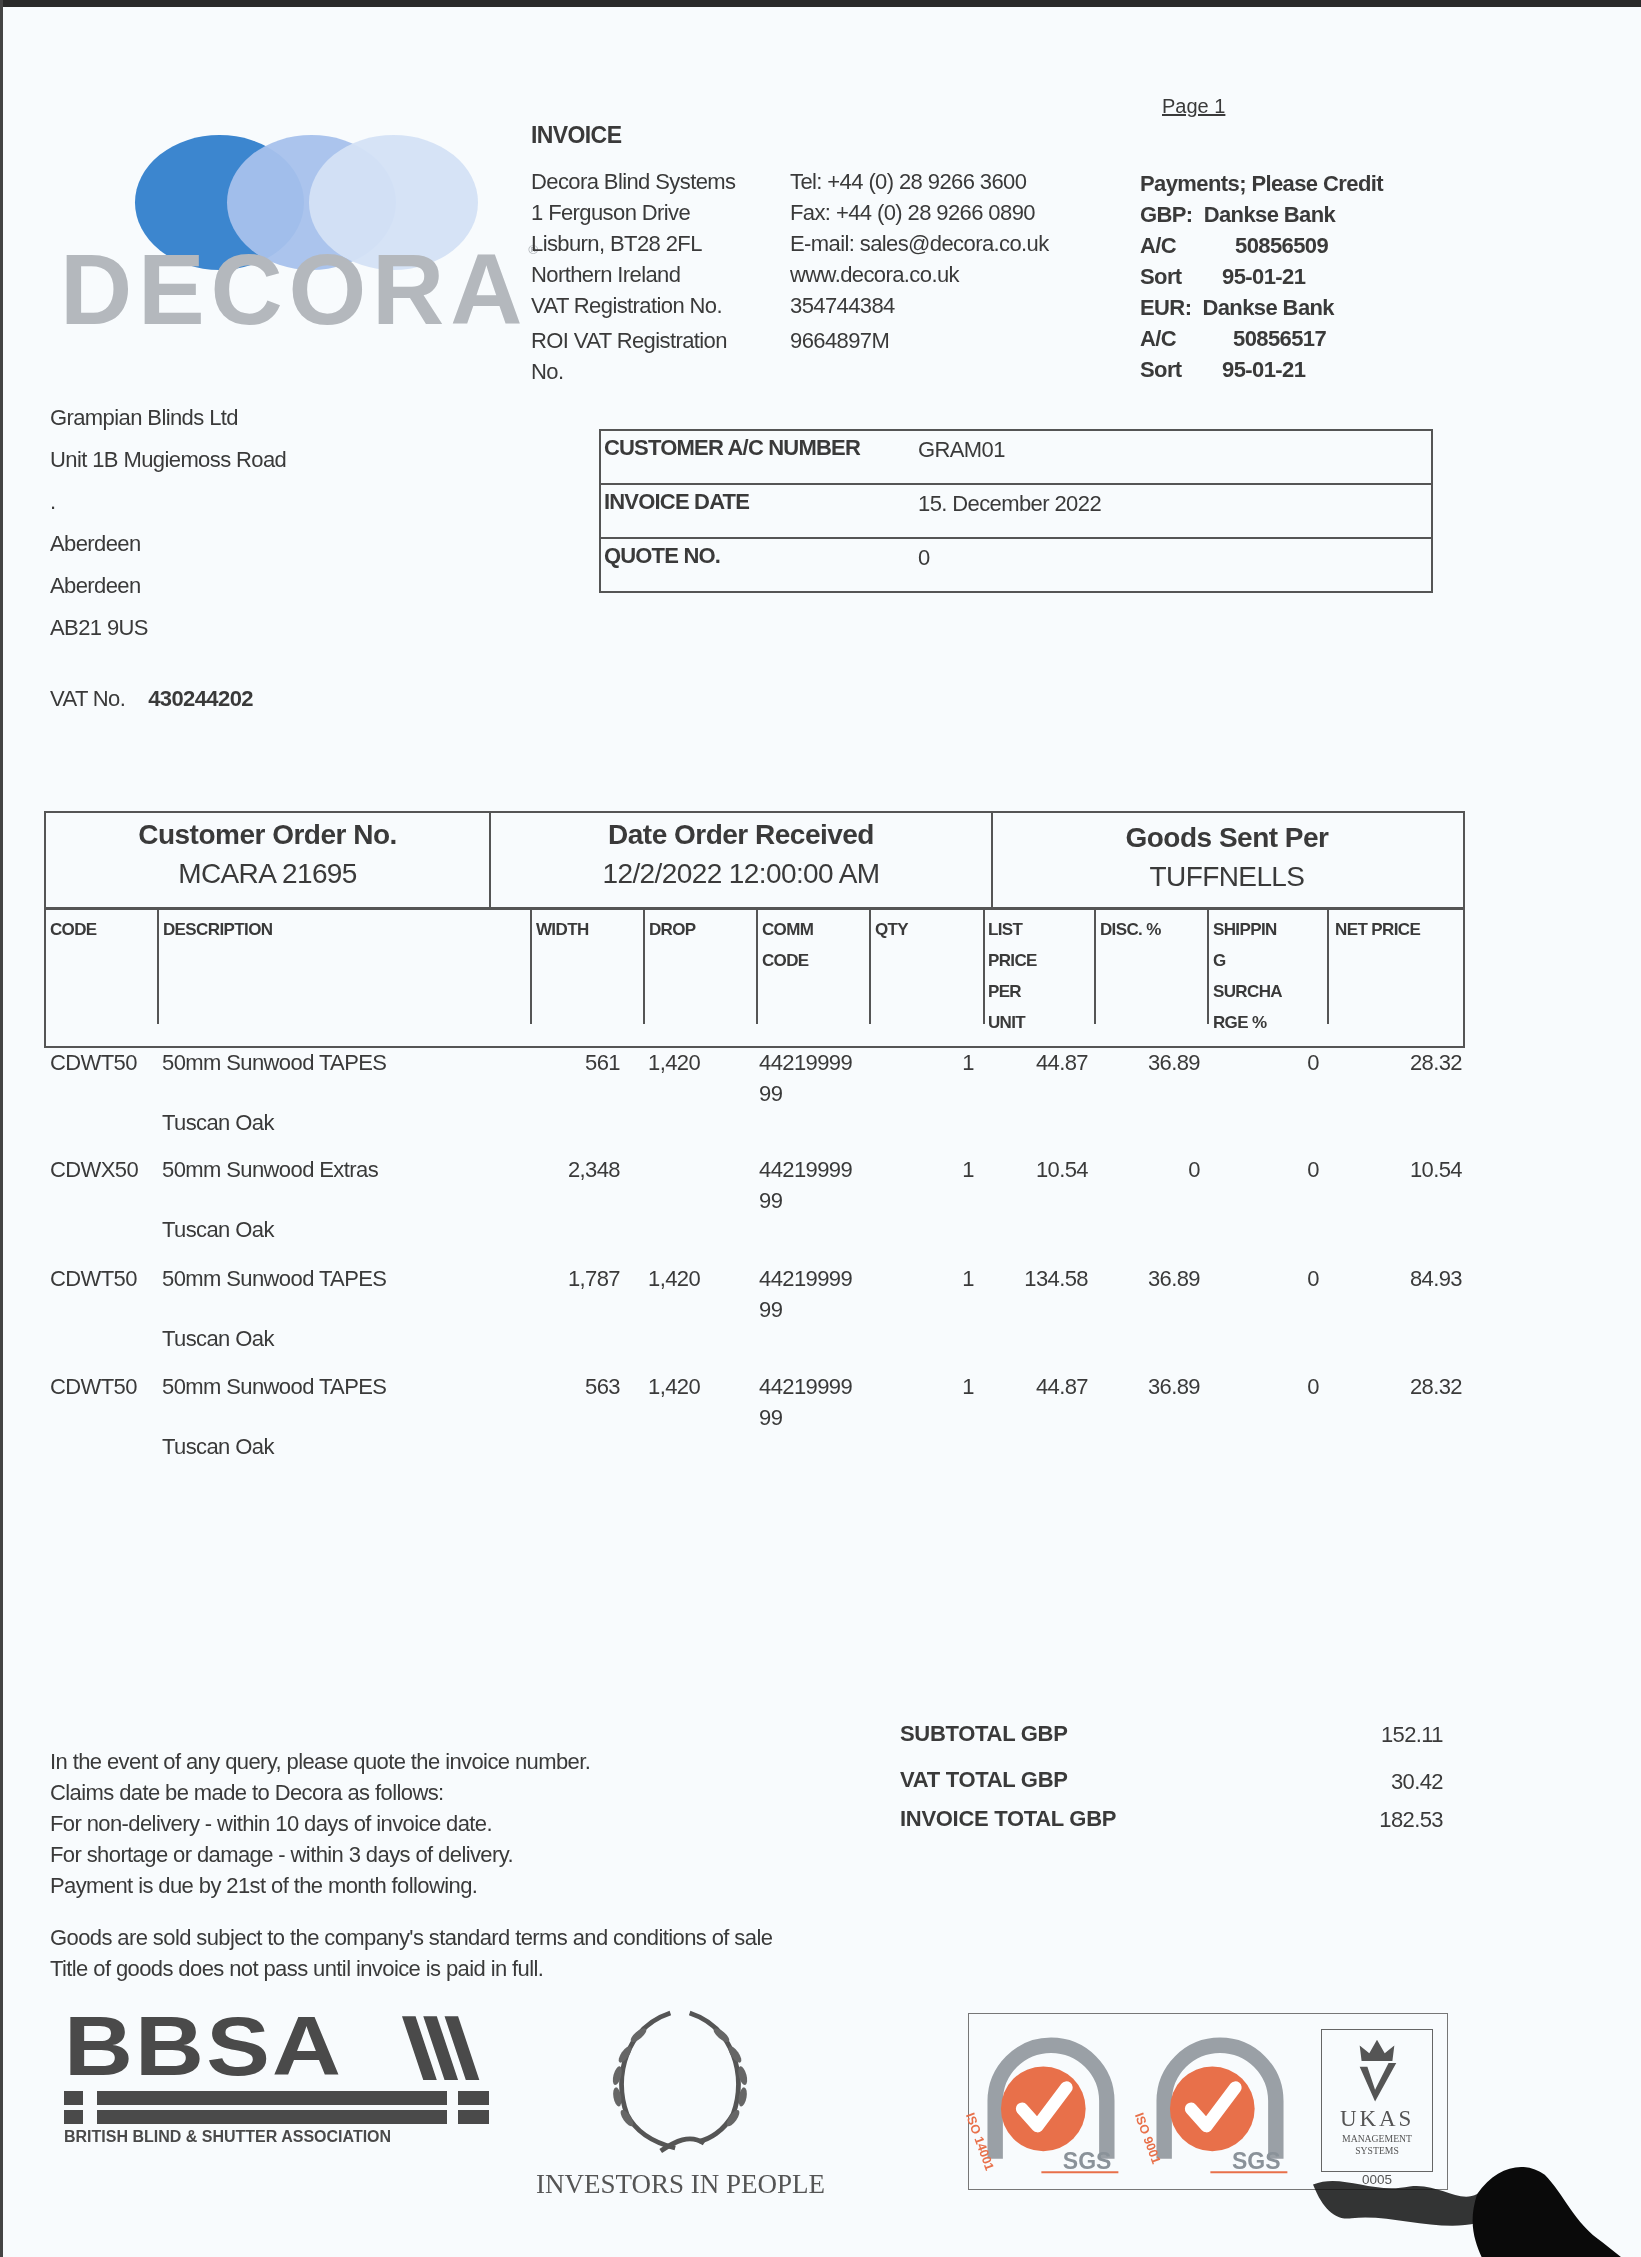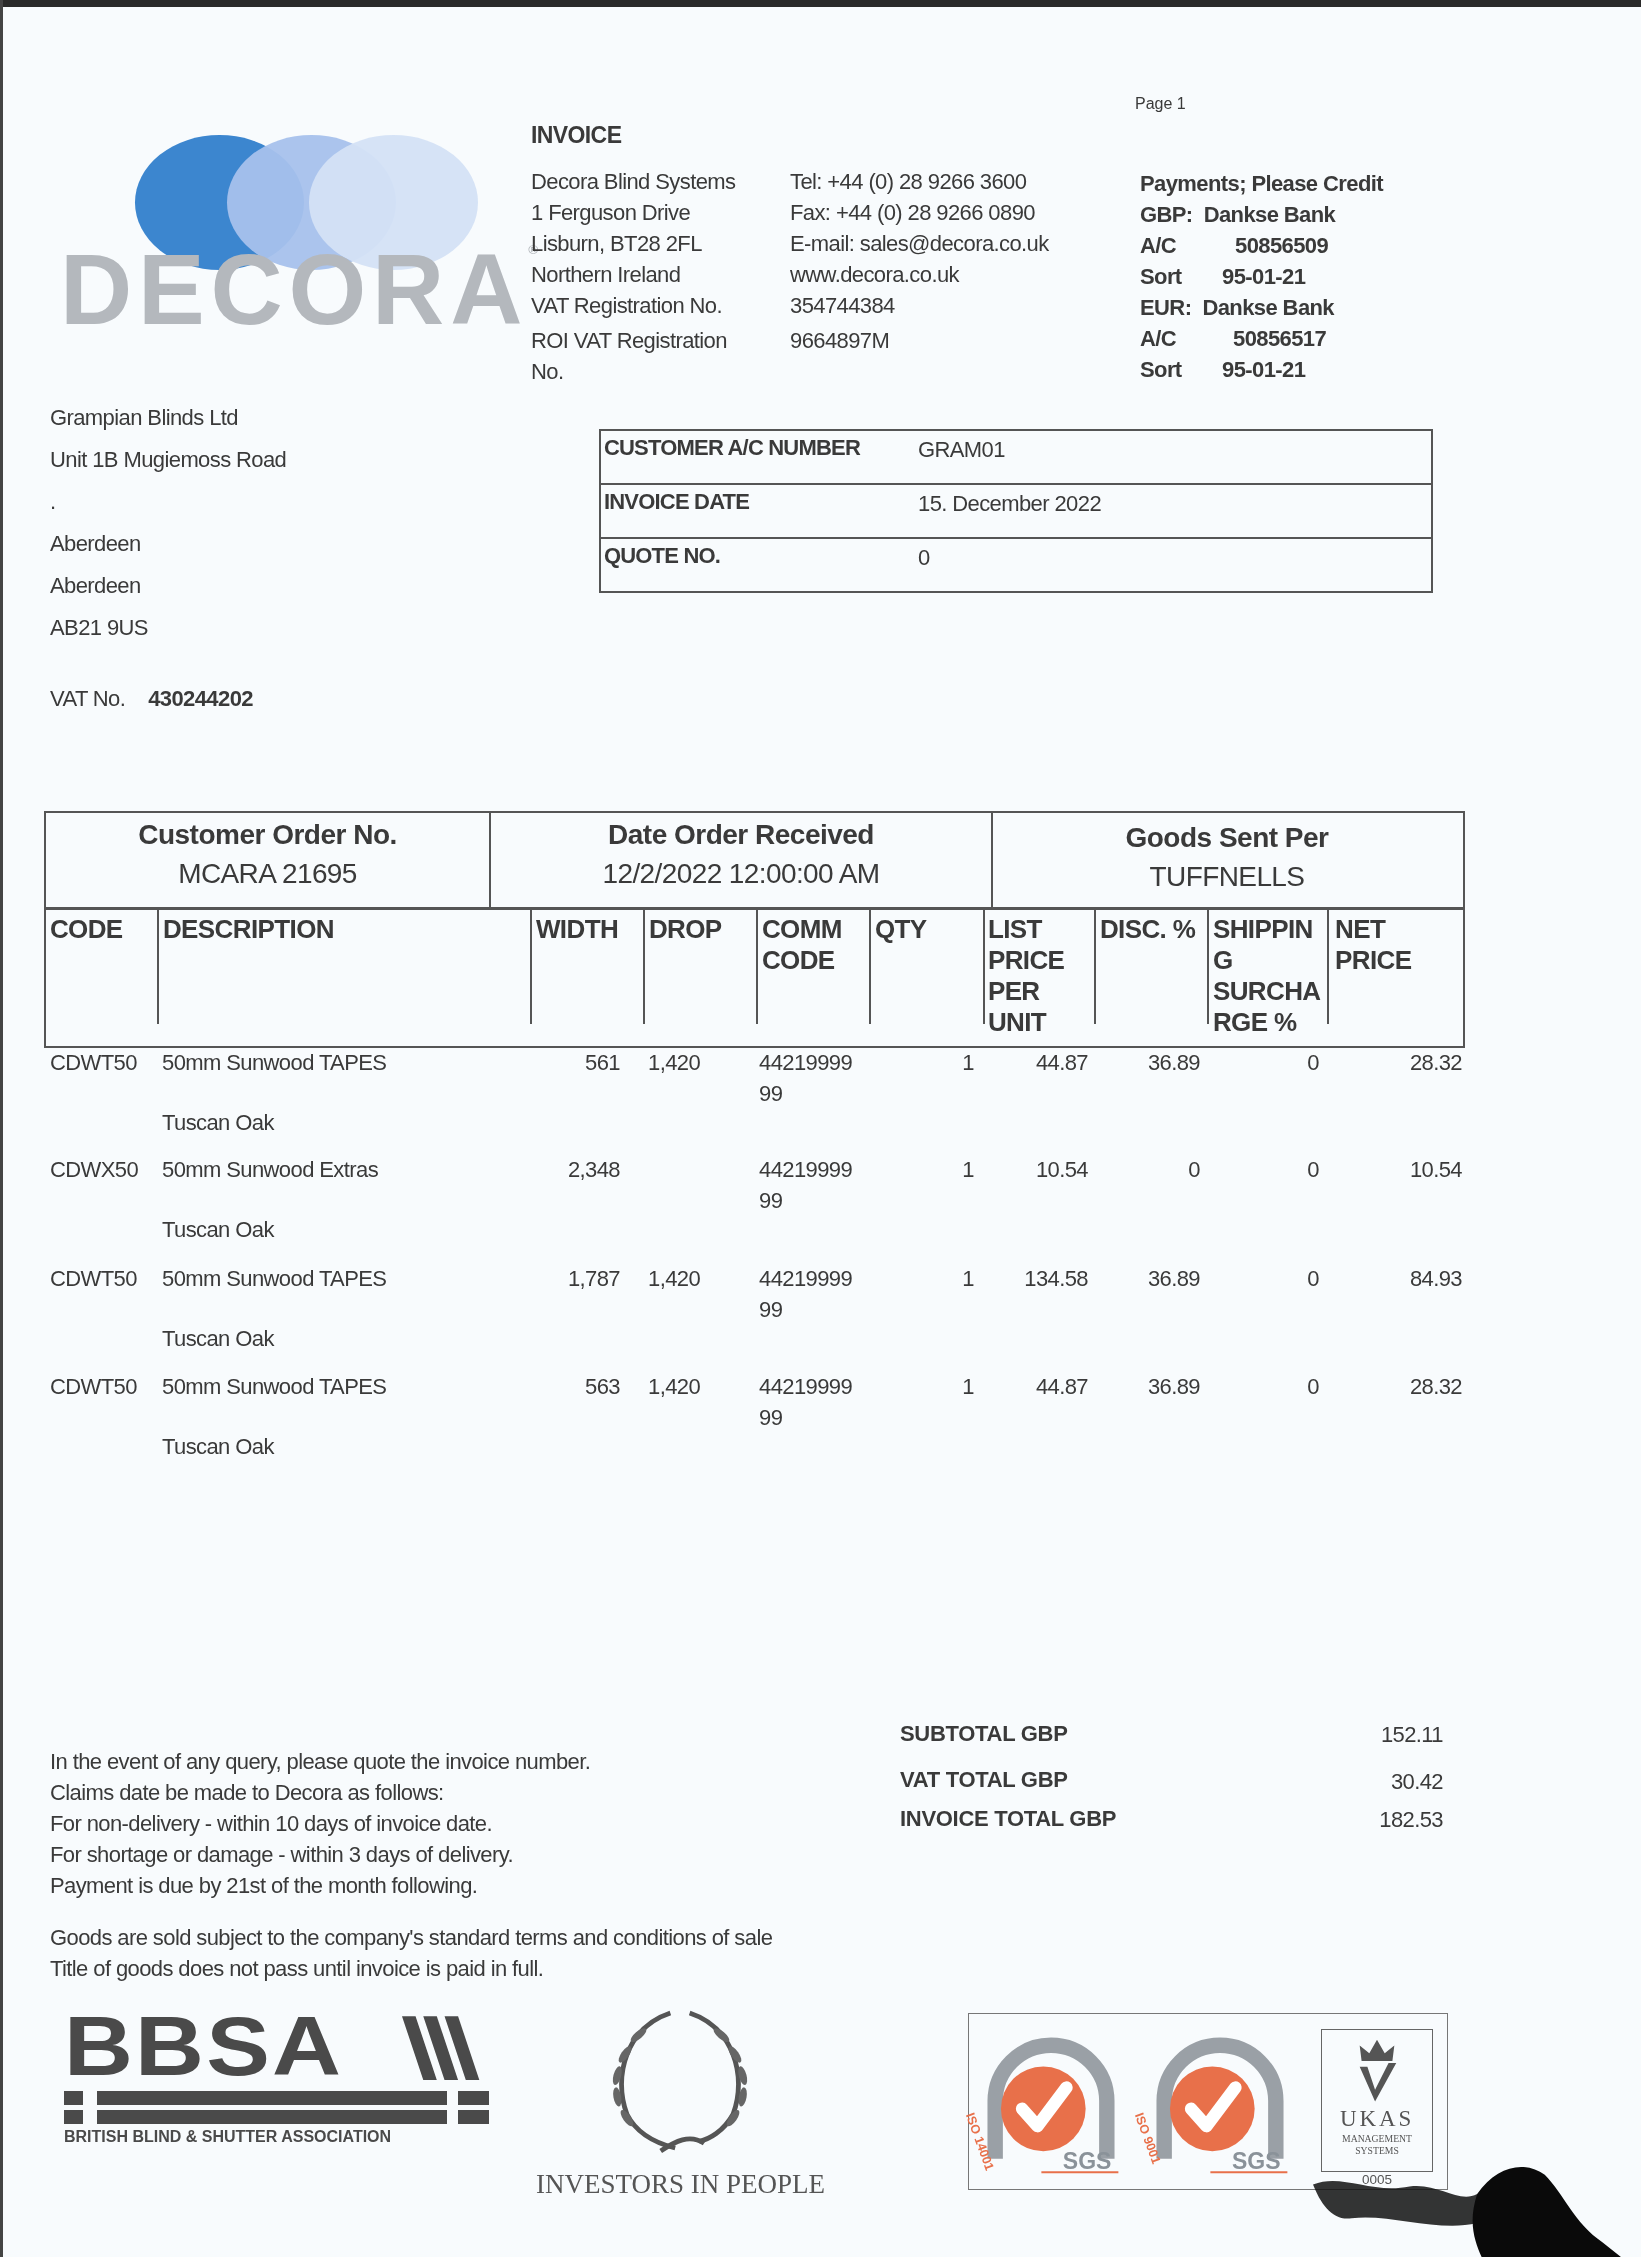--- a/index.html
+++ b/index.html
@@ -24,21 +24,21 @@
   .inforow:first-child{border-top:none;}
   .inforow .lbl{position:absolute;left:2.9px;top:3.9px;font-weight:bold;font-size:22px;letter-spacing:-0.8px;}
   .inforow .val{position:absolute;left:317px;top:5.8px;font-size:22px;}
   
   .ordtbl{position:absolute;left:44px;top:811px;width:1421px;height:237px;border:2.9px solid #555;box-sizing:border-box;}
   .ohdr{position:absolute;top:0;height:97px;border-right:2.9px solid #555;box-sizing:border-box;text-align:center;}
   .ohdr .t{font-weight:bold;font-size:28px;margin-top:5.8px;letter-spacing:-0.5px;}
   .ohdr .v{font-size:28px;margin-top:7.7px;}
   .hsep{position:absolute;left:0;top:94px;width:100%;height:2.9px;background:#555;}
   .col{position:absolute;top:97px;height:114px;border-right:2.9px solid #555;box-sizing:border-box;
-       font-weight:bold;font-size:26px;letter-spacing:-0.6px;line-height:31px;padding:3.9px 3.9px;white-space:pre-line;}
+       font-weight:bold;font-size:17px;letter-spacing:-0.6px;line-height:31px;padding:3.9px 3.9px;white-space:pre-line;}
   .col:last-child{border-right:none;}
   
   .item{position:absolute;left:0;width:1641px;height:106px;}
   .cell{position:absolute;font-size:22px;line-height:33px;white-space:nowrap;}
   .r{text-align:right;}
   .footer{position:absolute;left:50px;top:1746px;font-size:22px;line-height:31px;}
   .footer span{display:block;white-space:nowrap;}
   .tot{position:absolute;left:900px;font-weight:bold;font-size:22px;letter-spacing:-0.3px;}
   .totv{position:absolute;right:198px;font-size:22px;text-align:right;}
   
@@ -47,21 +47,21 @@
   .iip .txt{position:absolute;left:0;top:161px;width:319px;font-family:"Liberation Serif",serif;font-size:27px;color:#555;letter-spacing:0px;}
   .cert{position:absolute;left:968px;top:2013px;width:480px;height:177px;border:1.9px solid #777;box-sizing:border-box;}
   .smudge{position:absolute;left:1313px;top:2165px;width:309px;height:93px;}
 </style>
 </head>
 <body>
 
 <div class="topbar"></div>
 <div class="leftbar"></div>
 
-<div class="abs" style="left:1135px;top:95px;font-size:16px;">Page 1</div>
+<div class="abs" style="left:1162px;top:95px;font-size:20px;text-decoration:underline;">Page 1</div>
 
 <div>
   <div class="circle c1"></div>
   <div class="circle c2"></div>
   <div class="circle c3"></div>
   <div class="decora"><span>DECORA</span><sup>®</sup></div>
 </div>
 
 <div class="abs b cond" style="left:531px;top:122px;font-size:23px;">INVOICE</div>
 

